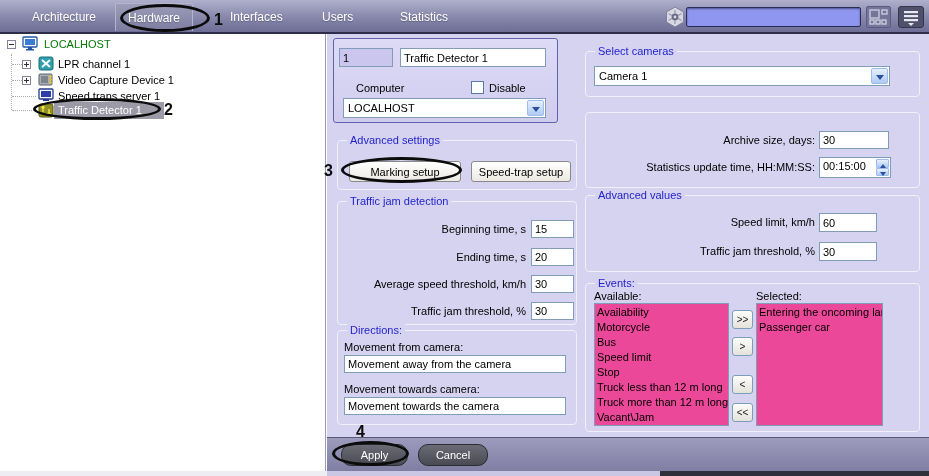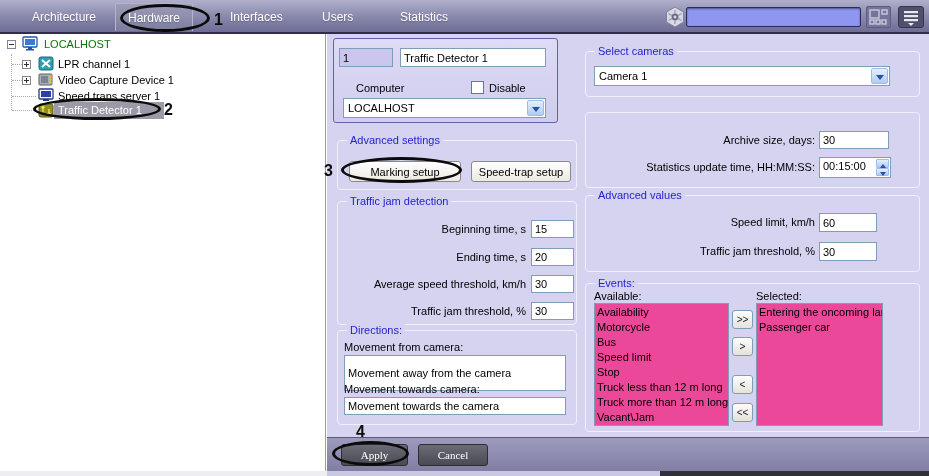--- a/index.html
+++ b/index.html
@@ -140,22 +140,22 @@
 
   
   .bottombar {
     position:absolute; left:327px; top:437px; width:602px; height:34px;
     background: linear-gradient(#9d9bbd, #807ea2);
     border-top:1px solid #5a5878;
   }
   .dark-btn {
     position:absolute; top:6px; height:22px;
     background: linear-gradient(#6b6b76, #4a4a54);
-    border:1px solid #2c2c33; border-radius:3px;
-    color:#fff; font-family:Liberation Serif, serif; font-size:11px; cursor:default;
+    border:1px solid #2c2c33; border-radius:10px;
+    color:#fff; font-family:Liberation Sans, sans-serif; font-size:11px; cursor:default;
   }
   .strip { position:absolute; top:471px; height:5px; }
 
   
   .ann { position:absolute; inset:0; pointer-events:none; }
   .ellipse {
     position:absolute; border:3px solid #0b0b0b; border-radius:50%;
   }
   .annnum {
     position:absolute; font-weight:bold; font-size:16px; color:#0b0b0b;
@@ -301,21 +301,21 @@
       <input class="xp-input" style="left: 193px; top: 46px; width: 43px; height: 18px;" value="20">
       <span class="lbl r" style="left:0; top:76px; width:188px">Average speed threshold, km/h</span>
       <input class="xp-input" style="left: 193px; top: 73px; width: 43px; height: 18px;" value="30">
       <span class="lbl r" style="left:0; top:103px; width:188px">Traffic jam threshold, %</span>
       <input class="xp-input" style="left: 193px; top: 100px; width: 43px; height: 18px;" value="30">
     </div>
 
     <div class="gb" style="left:10px; top:296px; width:240px; height:95px">
       <span class="gb-t">Directions:</span>
       <span class="lbl" style="left:6px; top:10px">Movement from camera:</span>
-      <input class="xp-input" style="left: 6px; top: 24px; width: 222px; height: 36px;" value="Movement away from the camera">
+      <input class="xp-input" style="left: 6px; top: 24px; width: 222px; height: 18px;" value="Movement away from the camera">
       <span class="lbl" style="left:6px; top:52px">Movement towards camera:</span>
       <input class="xp-input" style="left: 6px; top: 66px; width: 222px; height: 18px;" value="Movement towards the camera">
     </div>
 
     <div class="gb" style="left:258px; top:17px; width:335px; height:46px">
       <span class="gb-t">Select cameras</span>
       <div class="dd" style="left:8px; top:14px; width:296px; height:20px">
         <span>Camera 1</span>
         <span class="dd-btn">
             <span class="caret"></span>

